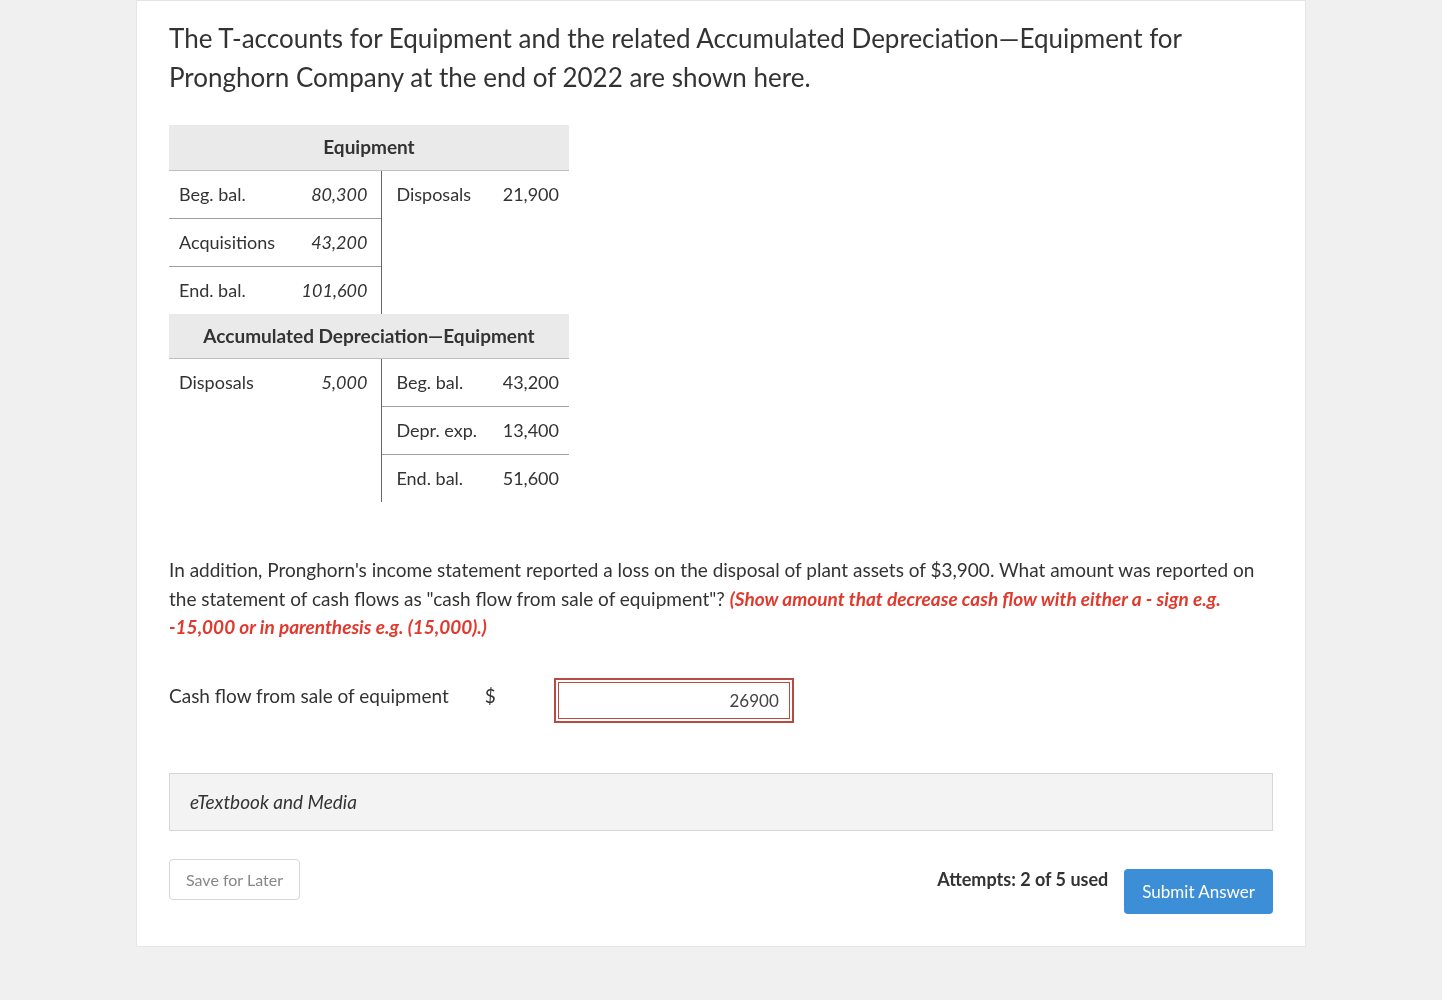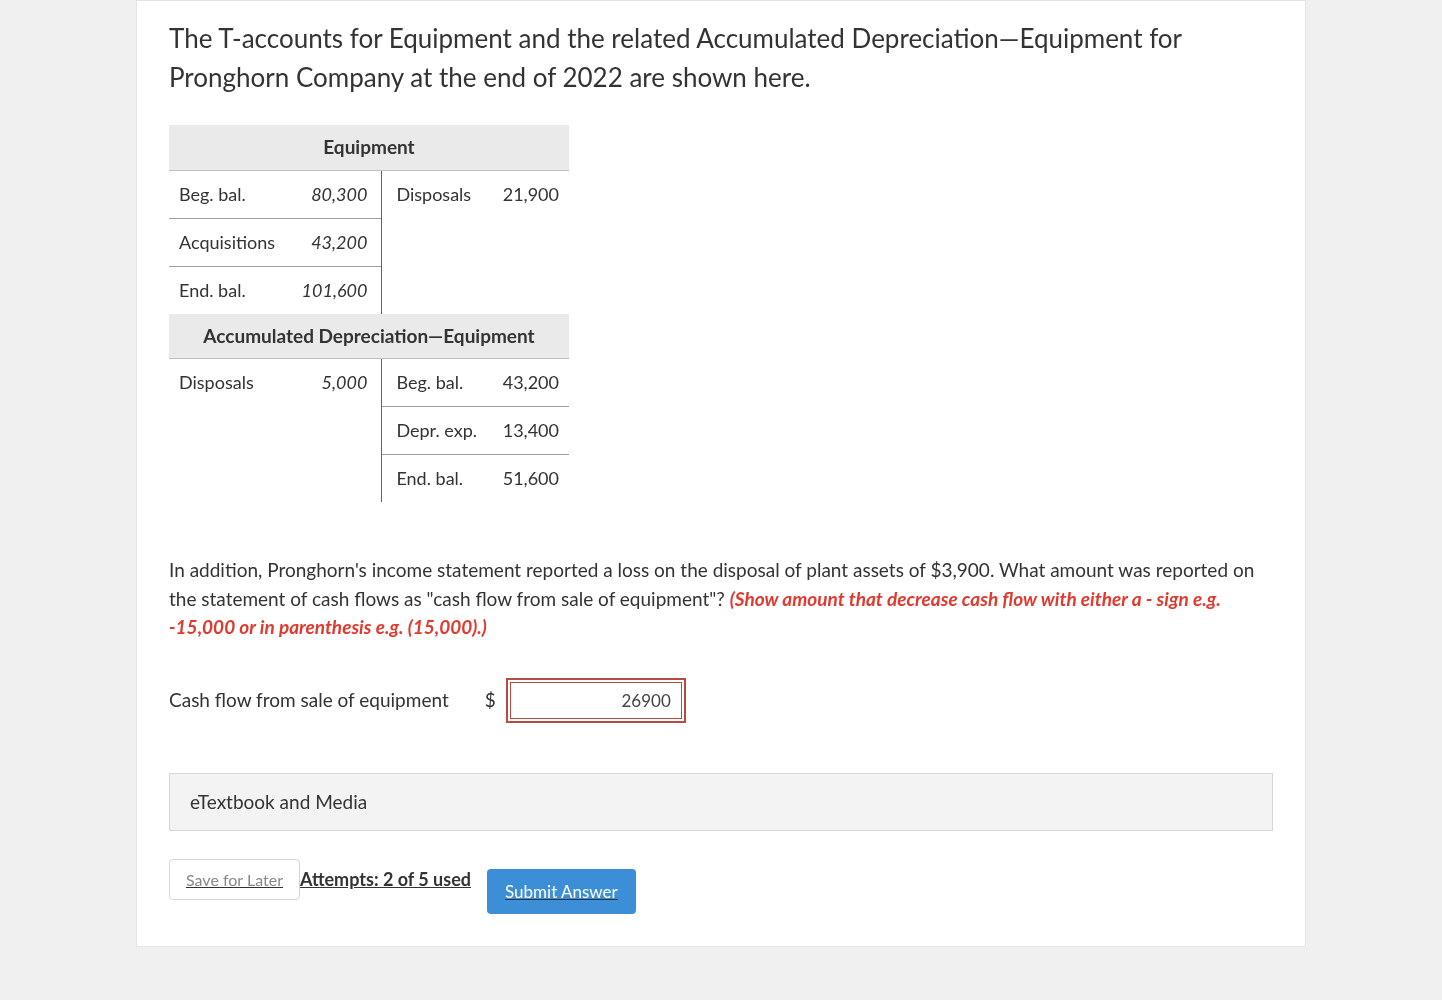--- a/index.html
+++ b/index.html
@@ -53,49 +53,51 @@
     font-size: 19px;
   }
   .instruction {
     color: #e03a2f;
     font-style: italic;
     font-weight: 700;
   }
   .answer-row {
     margin-top: 40px;
     display: flex;
-    align-items: center;
+    align-items: flex-start;
     gap: 28px;
     font-size: 19px;
   }
   .dollar { margin-left: 8px; margin-right: -14px; }
   .answer-input {
-    width: 172px;
+    width: 232px;
     padding: 7px 10px;
     font-size: 17px;
     text-align: right;
     border: 1px solid #b94a3f;
     outline: 2px solid #b94a3f;
     outline-offset: 2px;
     color: #444;
     font-family: inherit;
+    margin-left: 48px;
   }
   .resources {
     margin-top: 54px;
     border: 1px solid #d6d6d6;
     background: #f3f3f3;
     padding: 14px 20px;
     font-size: 19px;
     color: #333;
+    font-style: italic;
   }
   .footer-row {
     margin-top: 14px;
     display: flex;
     align-items: center;
-    text-decoration: underline;
+    justify-content: space-between;
   }
   .save-later {
     border: 1px solid #d6d6d6;
     background: #fff;
     color: #888;
     padding: 10px 16px;
     font-size: 16px;
     border-radius: 4px;
     cursor: pointer;
     font-family: inherit;

